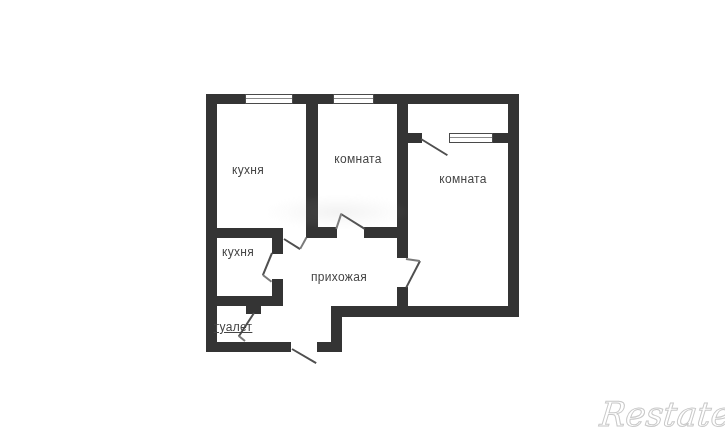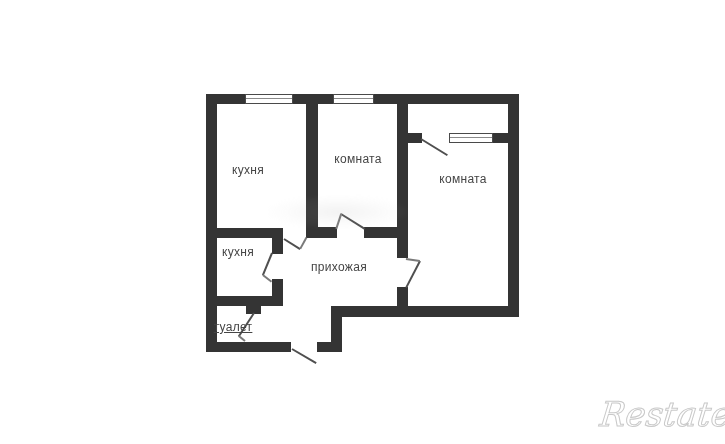--- a/index.html
+++ b/index.html
@@ -85,19 +85,19 @@
     <div class="dline" style="left:420px;top:260px;width:30.4px;transform:rotate(117.4deg);"></div>
     <div class="aline" style="left:406px;top:258px;width:14.1px;transform:rotate(8.1deg);"></div>
 
     <div class="dline" style="left:421px;top:138px;width:30.5px;transform:rotate(31.6deg);"></div>
 
     <div class="room-label" style="left:248px;top:170px;">кухня</div>
     <div class="room-label" style="left:358px;top:159px;">комната</div>
     <div class="room-label" style="left:463px;top:179px;">комната</div>
     <div class="room-label" style="left:238px;top:252px;">кухня</div>
     <div class="room-label" style="left:233px;top:327px;text-decoration:underline;">туалет</div>
-    <div class="room-label" style="left:339px;top:267px;text-align:center;">прихожая</div>
+    <div class="room-label" style="left:339px;top:277px;text-align:center;">прихожая</div>
 
     <div class="smudge"></div>
   </div>
 
   <div class="brand-watermark">Restate</div>
 </div>
 
 </body></html>

